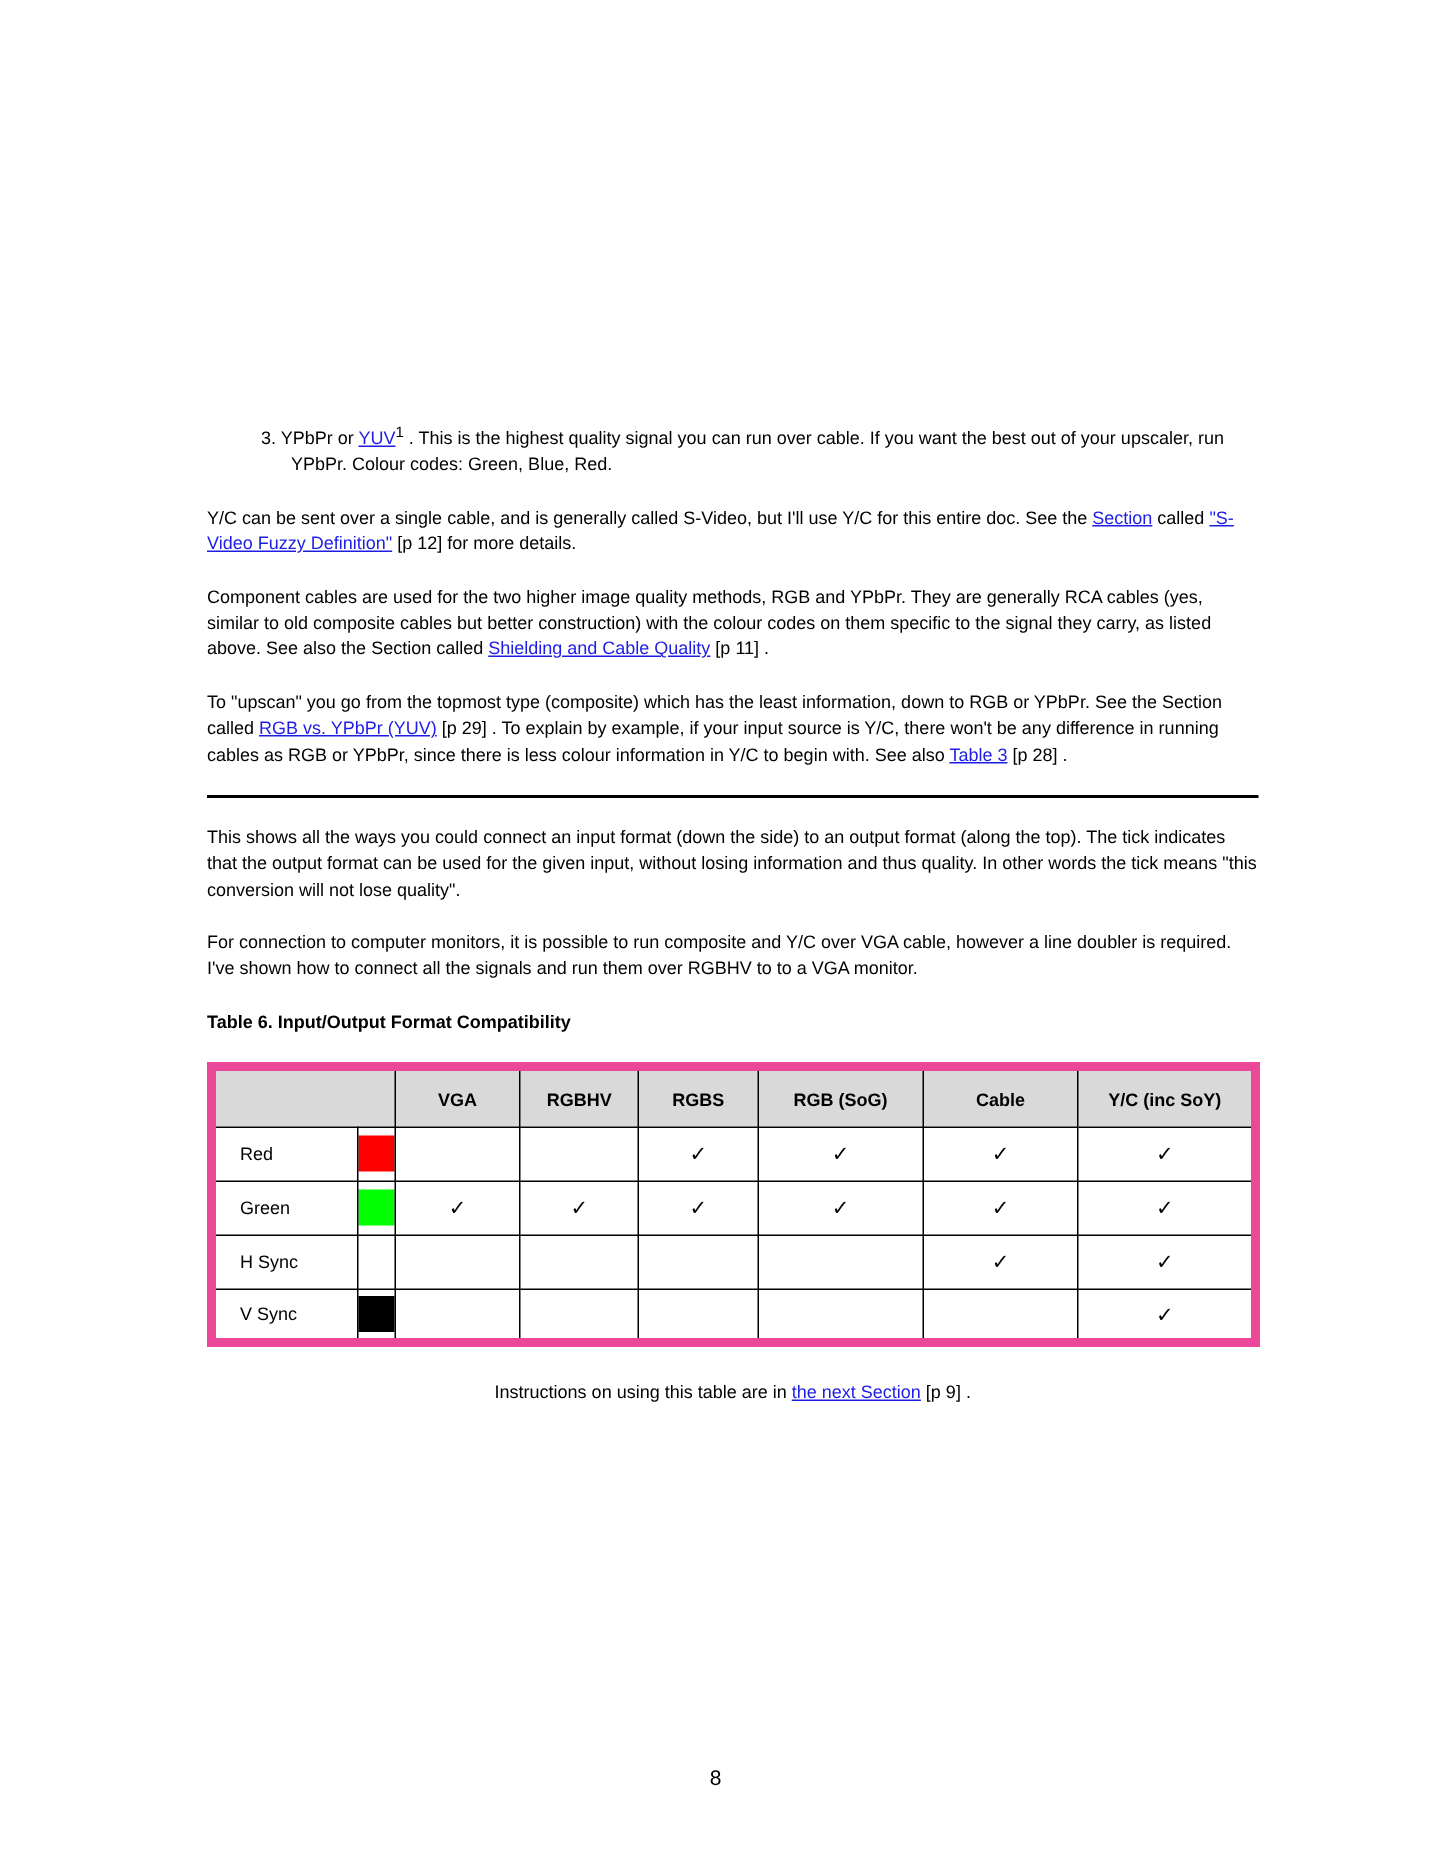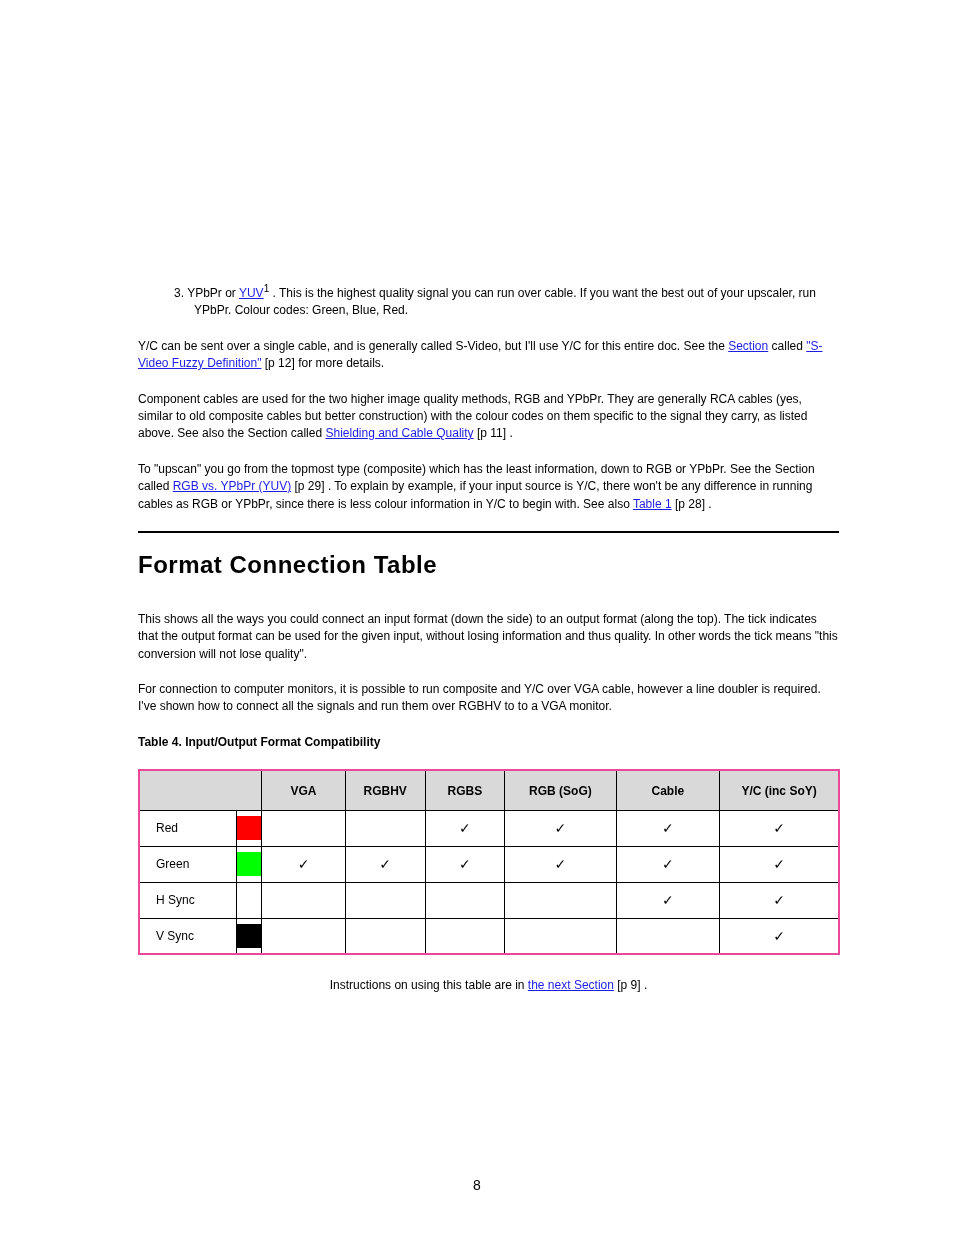--- a/index.html
+++ b/index.html
@@ -91,37 +91,36 @@
       <span>the Section called </span>
       <span class="link">Shielding and Cable Quality</span><span> [p 11]</span>
       <span> .</span>
     </p>
 
     <p class="para">
       <span>To "upscan" you go from the topmost type (composite) which has the least information, down to RGB or YPbPr. See </span>
       <span>the Section called </span>
       <span class="link">RGB vs. YPbPr (YUV)</span><span> [p 29]</span>
       <span> . To explain by example, if your input source is Y/C, there won't be any difference in running cables as RGB or YPbPr, since there is less colour information in Y/C to begin with. See also </span>
-      <span class="link">Table 1</span><span> [p 28]</span>
+      <span class="link">Table 3</span><span> [p 28]</span>
       <span> .</span>
     </p>
   </div>
 
   <hr class="hr">
 
-  <h2 class="section-title">Format Connection Table</h2>
 
   <div class="body-text">
     <p class="para">This shows all the ways you could connect an input format (down the side) to an output format (along the top). The tick indicates that the output format can be used for the given input, without losing information and thus quality. In other words the tick means "this conversion will not lose quality".</p>
     <p class="para">For connection to computer monitors, it is possible to run composite and Y/C over VGA cable, however a line doubler is required. I've shown how to connect all the signals and run them over RGBHV to to a VGA monitor.</p>
-    <p class="para" style="font-weight:bold;">Table 4. Input/Output Format Compatibility</p>
+    <p class="para" style="font-weight:bold;">Table 6. Input/Output Format Compatibility</p>
   </div>
 
   <div class="tbl-wrap">
-    <table class="conn" style="border:2px solid #ec4899;">
+    <table class="conn" style="border:6px solid #ec4899;">
       <colgroup>
         <col class="col-label">
           <col class="col-swatch">
         <col class="col1">
           <col class="col2">
           <col class="col3">
           <col class="col4">
           <col class="col5">
           <col class="col6">
       </colgroup>

